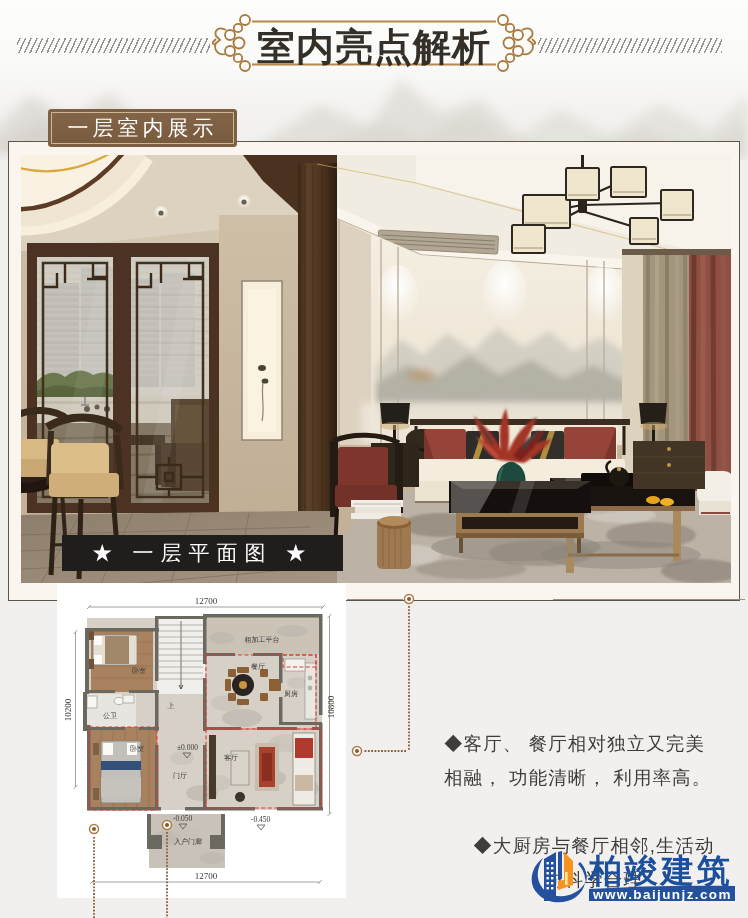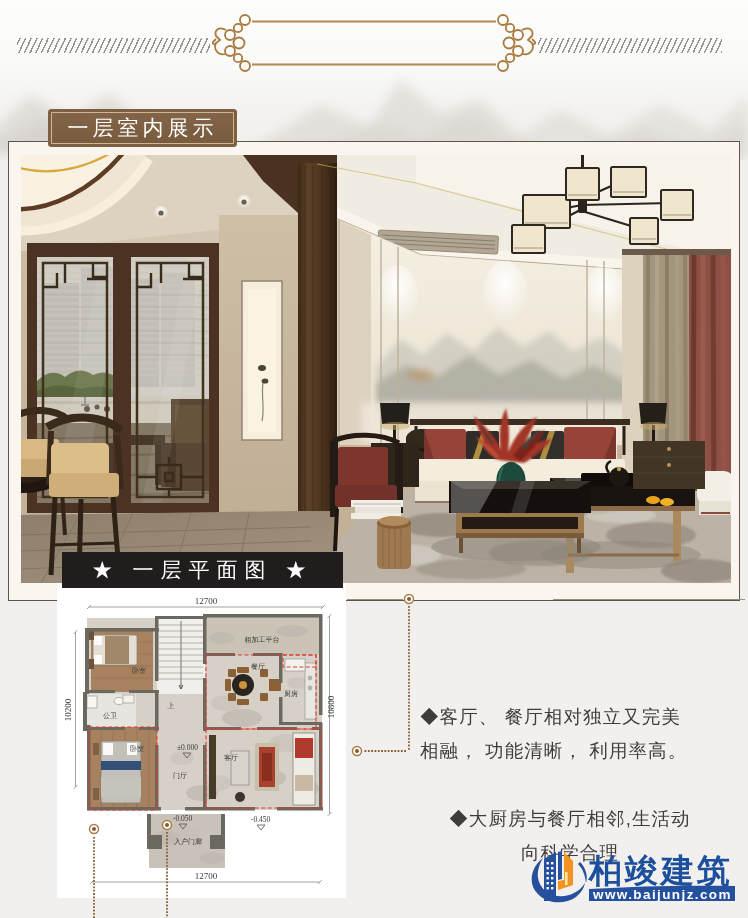--- a/index.html
+++ b/index.html
@@ -19,26 +19,26 @@
     box-shadow:inset 0 0 0 3px #7d5f42, inset 0 0 0 4px #cdb694;
     display:flex;align-items:center;justify-content:center;}
   #plaque span{color:#fff;font-size:21px;letter-spacing:4px;}
   
   #photoframe{position:absolute;left:8px;top:141px;width:730px;height:458px;
     border:1px solid #5d564c;background:#faf6ef;}
   #photo{position:absolute;left:21px;top:155px;}
   
   #planpanel{position:absolute;left:57px;top:583px;width:289px;height:315px;background:#ffffff;}
   
-  #planlabel{position:absolute;left:62px;top:552px;width:281px;height:36px;background:#211d1c;
+  #planlabel{position:absolute;left:62px;top:535px;width:281px;height:36px;background:#211d1c;
     display:flex;align-items:center;justify-content:center;color:#fff;font-size:21px;letter-spacing:7px;}
   
   #rctitle{position:absolute;left:433px;top:587px;font-size:25px;letter-spacing:21px;color:#424140;}
   .hline{position:absolute;height:1px;background:#9b8e7c;}
-  .bullet{position:absolute;left:420px;width:300px;font-size:18.5px;line-height:33.5px;color:#3e3d3b;letter-spacing:1.1px;white-space:nowrap;}
+  .bullet{position:absolute;left:444px;width:300px;font-size:18.5px;line-height:33.5px;color:#3e3d3b;letter-spacing:1.1px;white-space:nowrap;margin-top:27px;}
 </style>
 </head>
 <body>
 <div id="page">
   <div class="hatch" style="left:17px;width:193px;"></div>
   <div class="hatch" style="left:538px;width:184px;"></div>
 
   <svg class="abs" style="left:0;top:55px;" width="748" height="105" viewBox="0 0 748 105">
     <defs>
         <filter id="mblur" x="-20%" y="-20%" width="140%" height="140%">
@@ -78,20 +78,21 @@
         <circle cx="27" cy="29" r="5.5"></circle>
         <circle cx="18" cy="21" r="5"></circle>
         <circle cx="18" cy="37" r="5"></circle>
         <circle cx="26" cy="44" r="4.2"></circle>
         <circle cx="33" cy="52" r="5"></circle>
         <path d="M14,16 C7,12 2,16 4,22 L8,26 L4,29 C1,35 6,42 14,40"></path>
         <path d="M4,25 L0,29 L4,31"></path>
       </g>
     </g>
   </svg>
+  <div id="title">室内亮点解析</div>
   <div id="plaque">
       <span>一层室内展示</span>
     </div>
 
   <div id="photoframe"></div>
   <svg id="photo" width="710" height="428" viewBox="0 0 710 428">
     <defs>
       <linearGradient id="wallL" x1="0" y1="0" x2="0" y2="1">
         <stop offset="0" stop-color="#cfbfa7"></stop>
           <stop offset="1" stop-color="#c0ae95"></stop>

